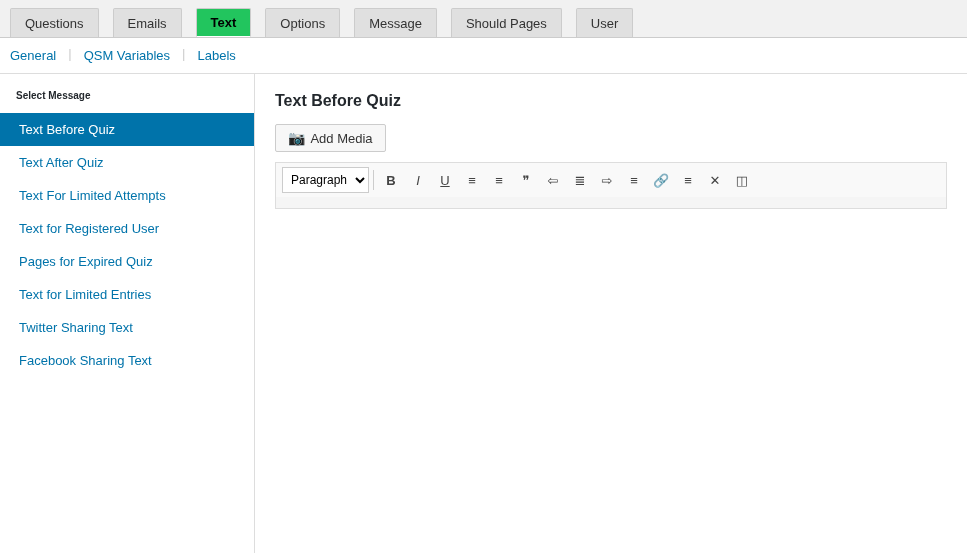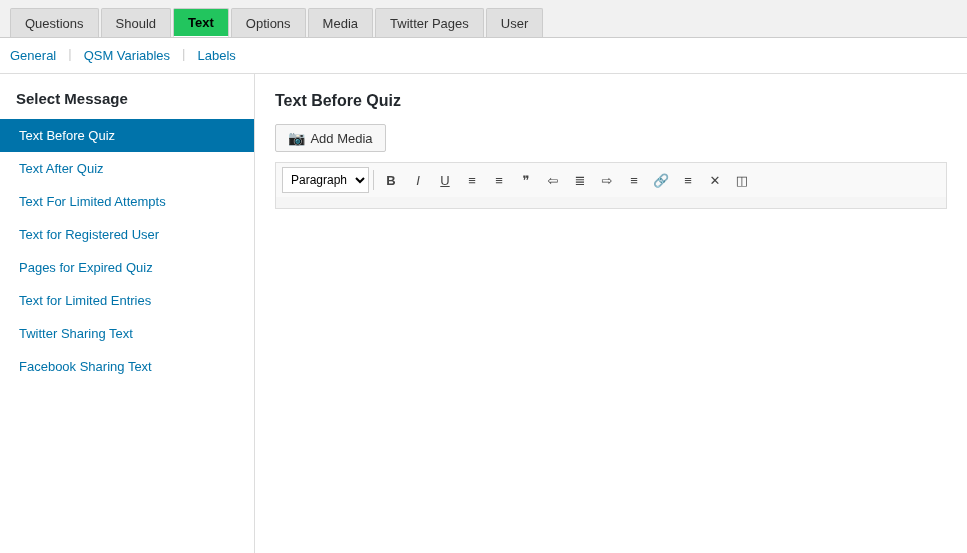--- a/index.html
+++ b/index.html
@@ -1,33 +1,33 @@
 <!DOCTYPE html>
 <html><head>
   <meta charset="utf-8">
   <style>
     * { box-sizing: border-box; margin: 0; padding: 0; }
     body { font-family: -apple-system, BlinkMacSystemFont, "Segoe UI", Arial, sans-serif; font-size: 13px; background: #f1f1f1; color: #333; }
 
     
     .top-tabs { display: flex; gap: 0; padding: 8px 10px 0 10px; background: #f1f1f1; border-bottom: 1px solid #ccc; }
-    .top-tab { padding: 6px 14px; background: #e0e0e0; border: 1px solid #ccc; border-bottom: none; cursor: pointer; font-size: 13px; color: #333; margin-right: 2px; border-radius: 2px 2px 0 0; }
+    .top-tab { padding: 6px 14px; background: #e0e0e0; border: 1px solid #ccc; border-bottom: none; cursor: pointer; font-size: 13px; color: #333; margin-right: 14px; border-radius: 2px 2px 0 0; }
     .top-tab.active { background: #22c55e; border-bottom: 1px solid #fff; font-weight: 600; color: #000; }
 
     
     .sub-nav { display: flex; padding: 8px 10px; gap: 4px; border-bottom: 1px solid #ddd; background: #fff; }
     .sub-nav a { color: #0073aa; text-decoration: none; font-size: 13px; padding: 2px 0; }
     .sub-nav-sep { margin: 0 8px; color: #ccc; }
 
     
     .main-container { display: flex; background: #fff; min-height: 490px; }
 
     
     .sidebar { width: 255px; border-right: 1px solid #ddd; padding: 16px 0; flex-shrink: 0; }
-    .sidebar-title { font-size: 15px; font-weight: 600; padding: 0 16px 12px 16px; color: #23282d; }
+    .sidebar-title { font-size: 10px; font-weight: 600; padding: 0 16px 12px 16px; color: #23282d; }
     .sidebar-item { padding: 9px 16px; cursor: pointer; color: #0073aa; font-size: 13px; border-left: 3px solid transparent; }
     .sidebar-item.active { background: #0073aa; color: #fff; border-left: 3px solid #0073aa; }
 
     
     .editor-area { flex: 1; padding: 18px 20px; }
     .editor-title { font-size: 16px; font-weight: 600; margin-bottom: 14px; color: #23282d; }
 
     
     .add-media-btn { display: inline-flex; align-items: center; gap: 5px; padding: 5px 12px; background: #f7f7f7; border: 1px solid #ccc; border-radius: 2px; cursor: pointer; font-size: 13px; color: #333; margin-bottom: 10px; }
     .media-icon { font-size: 14px; color: #555; }
@@ -43,25 +43,25 @@
     .editor-text { font-size: 15px; font-weight: bold; font-style: italic; color: #23282d; line-height: 1.5; }
 
     
     .editor-scroll { height: 12px; background: #f5f5f5; border: 1px solid #ddd; border-top: none; }
   </style>
 </head>
 <body>
 
 <div class="top-tabs">
   <button class="top-tab">Questions</button>
-  <button class="top-tab">Should</button>
+  <button class="top-tab">Emails</button>
   <button class="top-tab active">Text</button>
   <button class="top-tab">Options</button>
-  <button class="top-tab">Media</button>
-  <button class="top-tab">Twitter Pages</button>
+  <button class="top-tab">Message</button>
+  <button class="top-tab">Should Pages</button>
   <button class="top-tab">User</button>
 </div>
 
 <div class="sub-nav">
   <a href="#">General</a>
   <span class="sub-nav-sep">|</span>
   <a href="#">QSM Variables</a>
   <span class="sub-nav-sep">|</span>
   <a href="#">Labels</a>
 </div>

